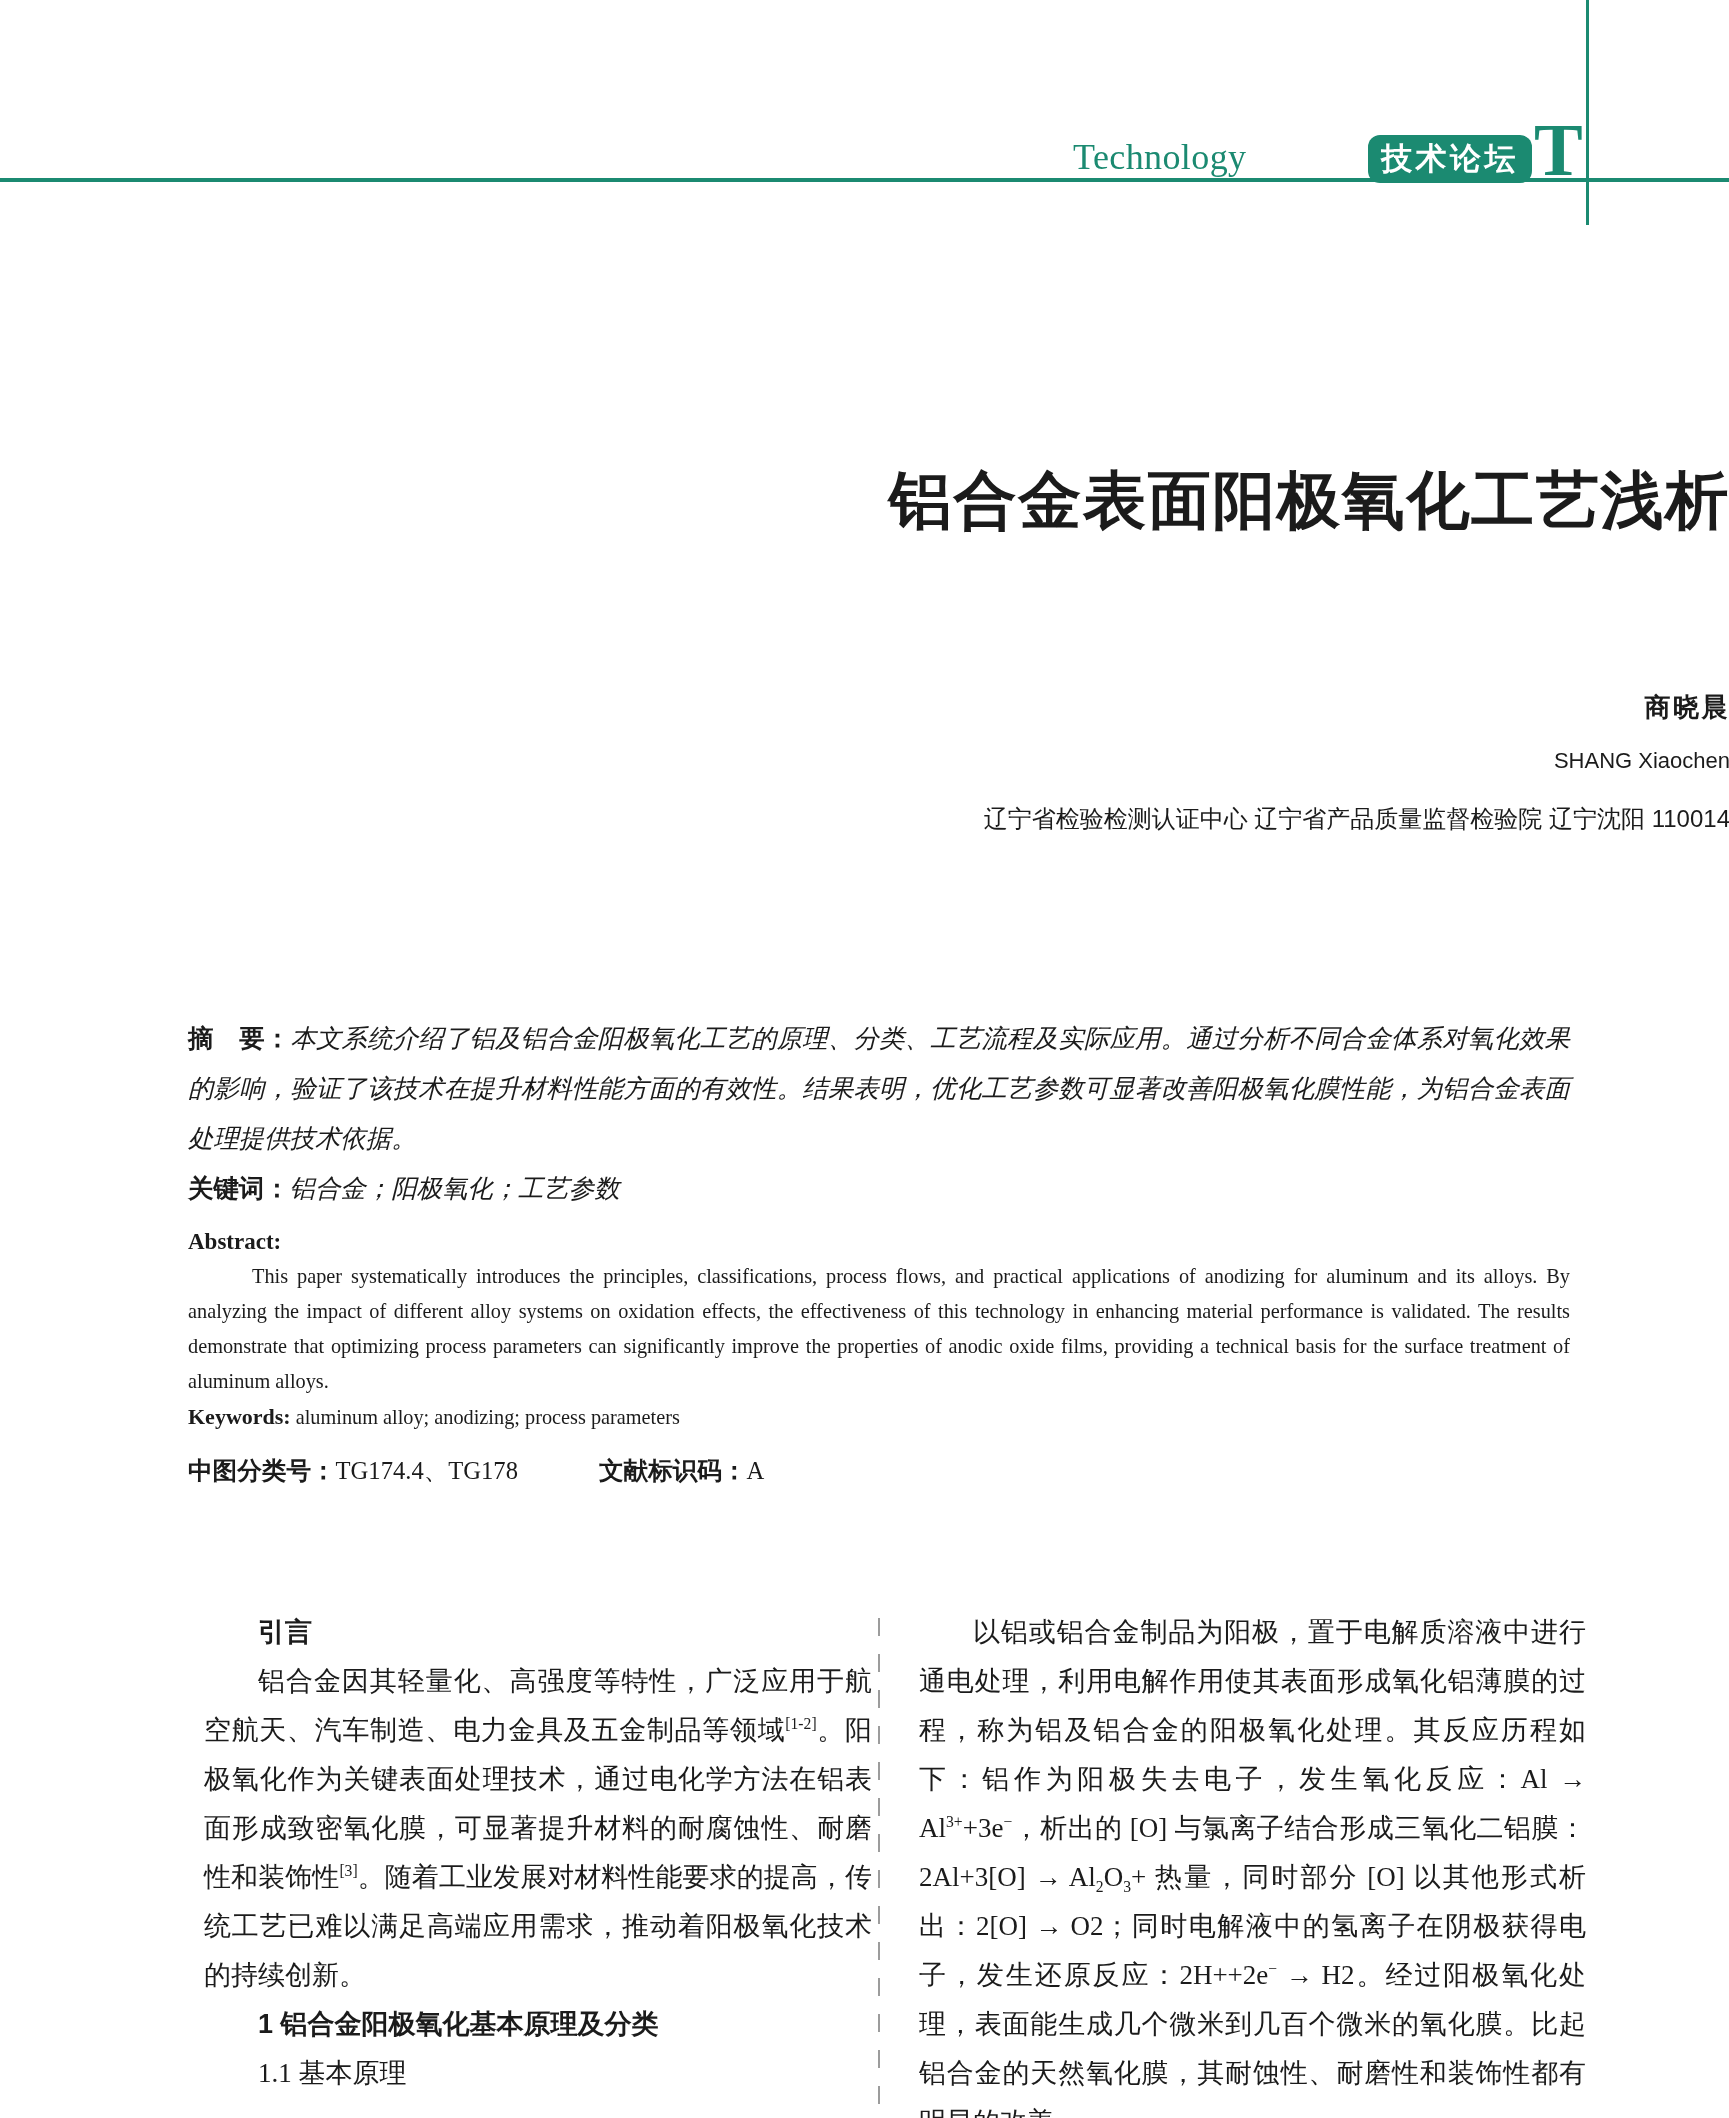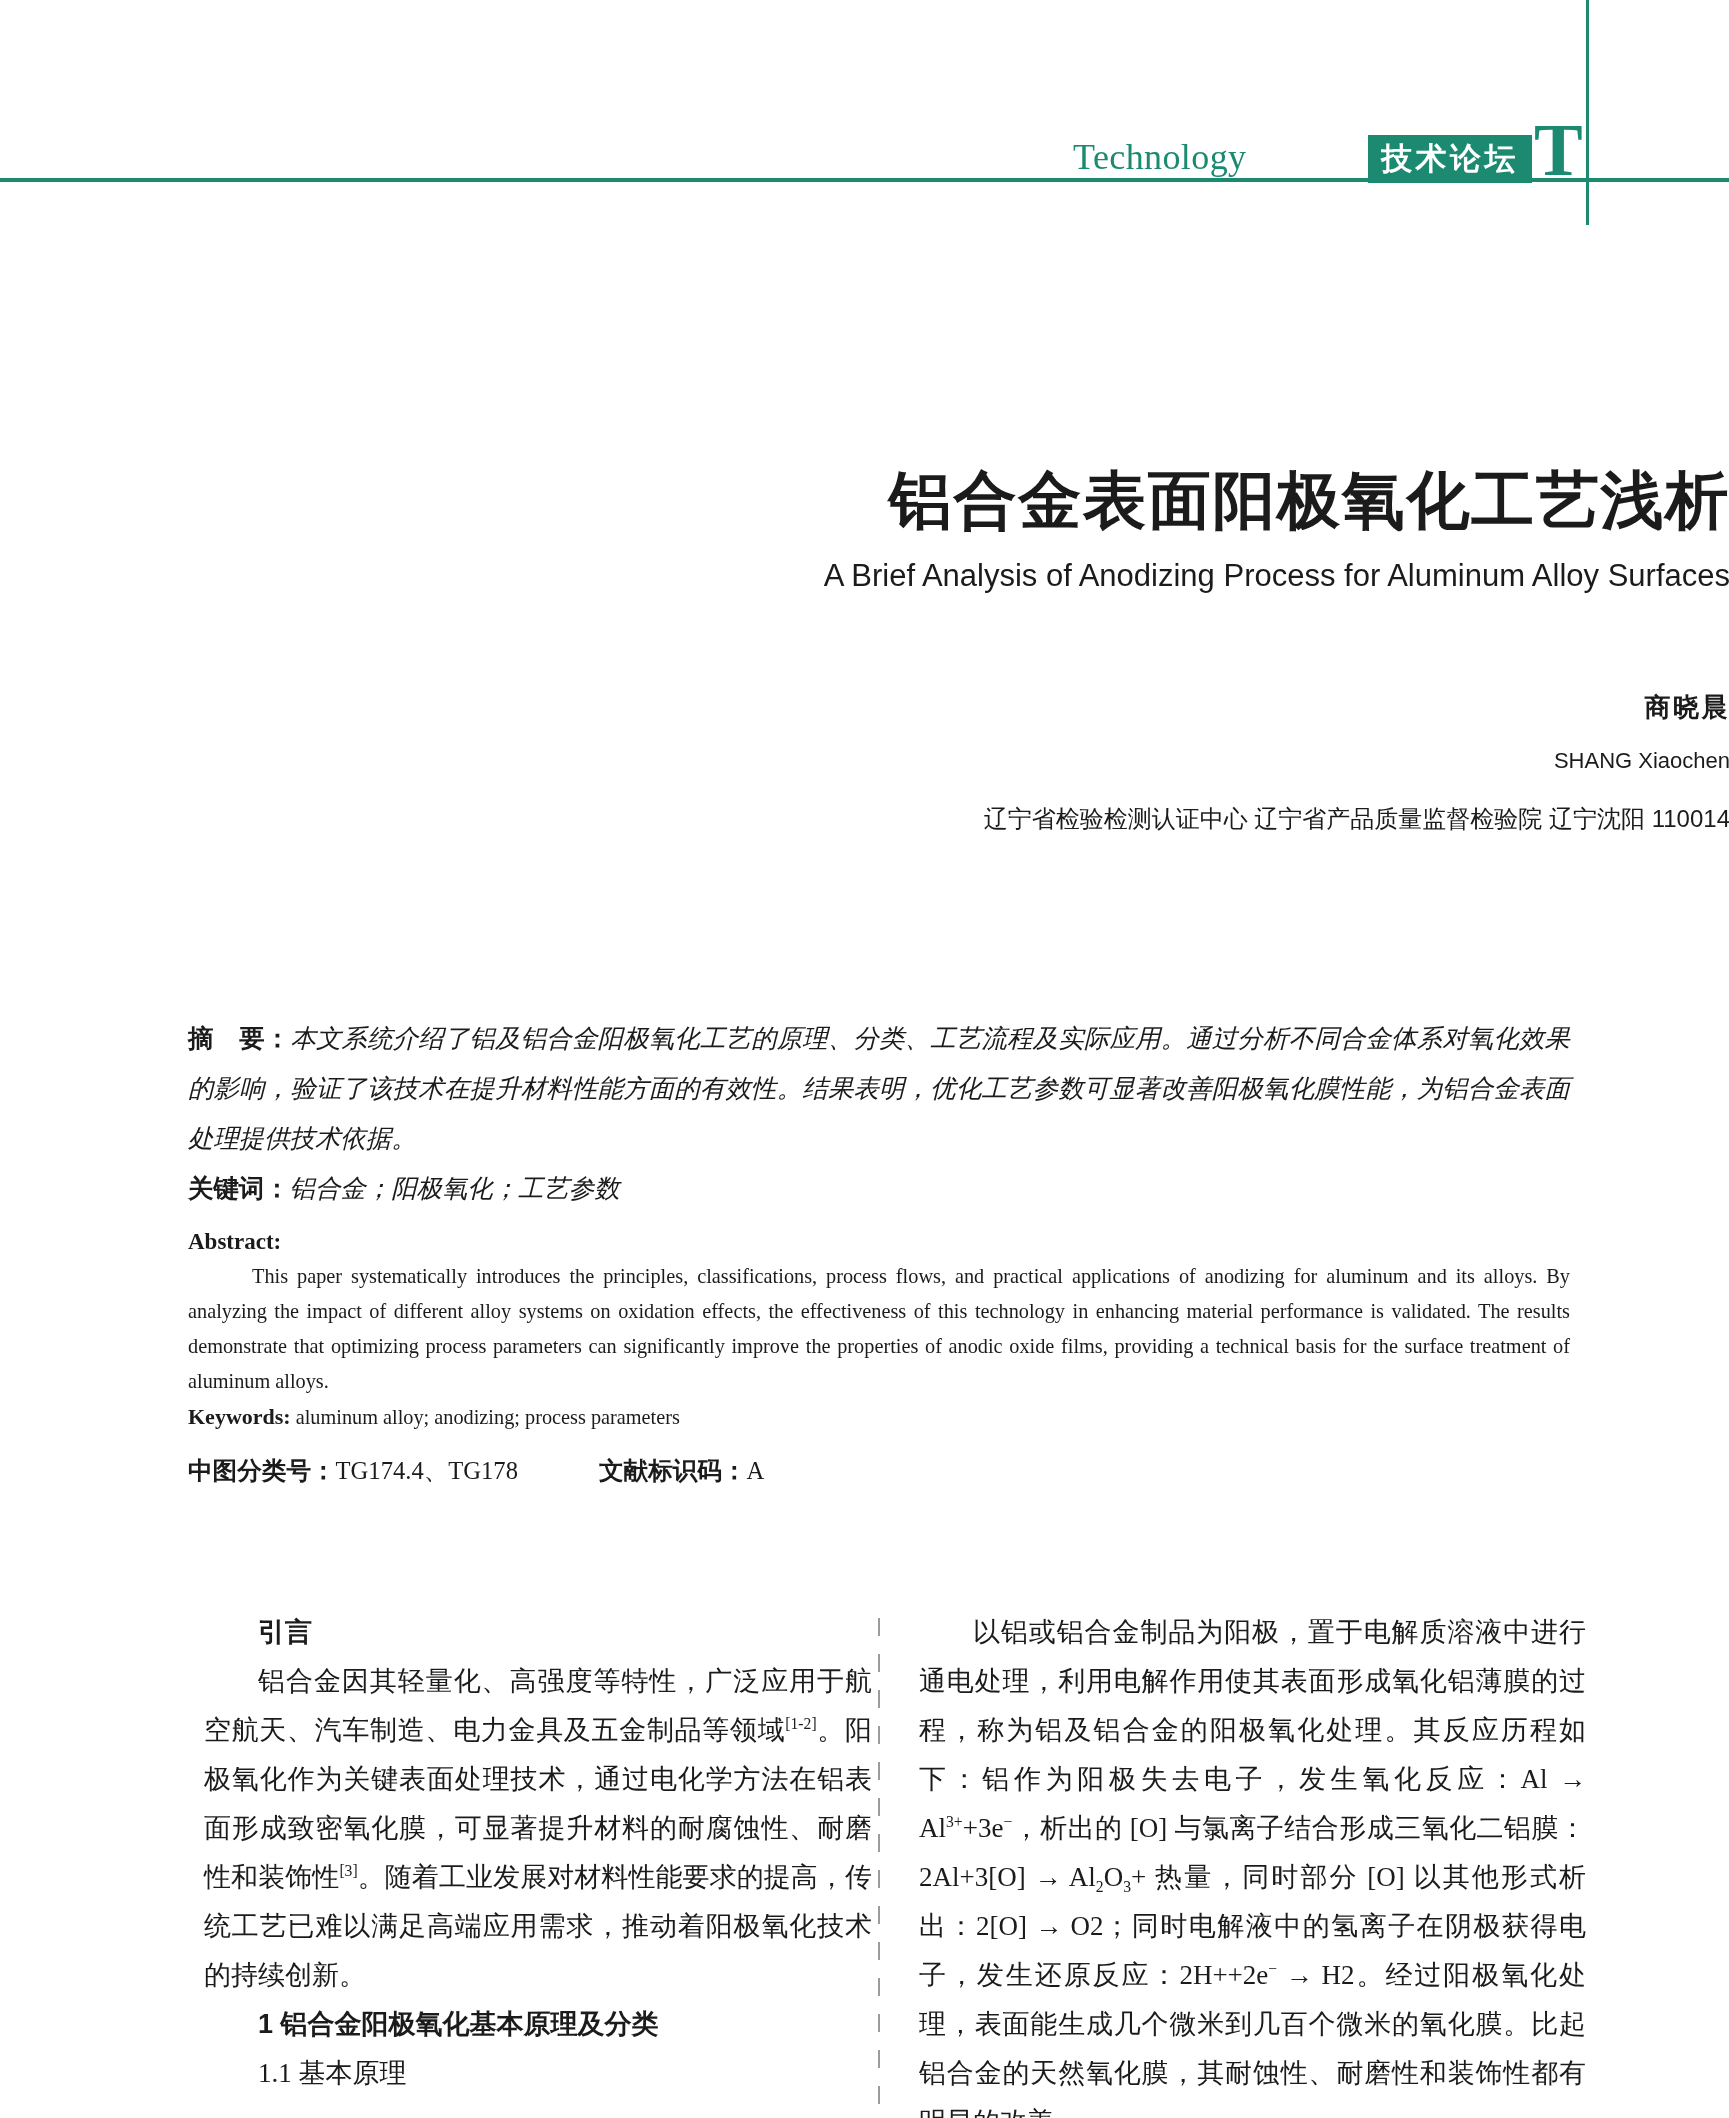--- a/index.html
+++ b/index.html
@@ -11,21 +11,21 @@
   
   .hdr-rule  { position:absolute; left:0; top:178px; width:1730px; height:4.2px; background:var(--teal); }
   .hdr-vrule { position:absolute; left:1586px; top:0; width:3.4px; height:225px; background:var(--teal); }
   .hdr-en {
     position:absolute; left:1073px; top:136px; font-family:"Liberation Serif", serif;
     font-size:36px; color:var(--teal); letter-spacing:0.4px;
   }
   .hdr-box {
     position:absolute; left:1368px; top:135px; width:164px; height:48px; background:var(--teal);
     display:flex; align-items:center; justify-content:center;
-    font-family:"Liberation Sans", sans-serif; font-weight:bold; font-size:31px; color:#ffffff; letter-spacing:3.4px;
+    font-family:"Liberation Sans", sans-serif; font-weight:bold; font-size:31px; color:#ffffff; letter-spacing:3.4px;border-radius:12px;
   }
   .hdr-T {
     position:absolute; left:1534px; top:114px; font-family:"Liberation Serif", serif;
     font-weight:bold; font-size:73px; line-height:73px; color:var(--teal);
   }
   
   .centered { position:absolute; left:0; width:1730px; text-align:right; }
   .title-zh { top:458px; font-family:"Liberation Sans", sans-serif; font-weight:bold; font-size:63px; letter-spacing:1.7px; }
   .title-en { top:558px; font-family:"Liberation Sans", sans-serif; font-size:31px; }
   .author-zh { top:690px; font-family:"Liberation Sans", sans-serif; font-weight:600; font-size:26px; letter-spacing:2.5px; }
@@ -79,21 +79,20 @@
 
   <div class="hdr-rule"></div>
   <div class="hdr-vrule"></div>
   <div class="hdr-en">Technology</div>
   <div class="hdr-box">
     <span>技术论坛</span>
   </div>
   <div class="hdr-T">T</div>
 
   <div class="centered title-zh">铝合金表面阳极氧化工艺浅析</div>
-  <div class="centered title-en">A Brief Analysis of Anodizing Process for Aluminum Alloy Surfaces</div>
   <div class="centered author-zh">商晓晨</div>
   <div class="centered author-en">SHANG Xiaochen</div>
   <div class="centered affil-zh">辽宁省检验检测认证中心  辽宁省产品质量监督检验院 辽宁沈阳 110014</div>
 
   <div class="absz">
     <p><span class="absz-label">摘　要：</span><span class="absz-text">本文系统介绍了铝及铝合金阳极氧化工艺的原理、分类、工艺流程及实际应用。通过分析不同合金体系对氧化效果的影响，验证了该技术在提升材料性能方面的有效性。结果表明，优化工艺参数可显著改善阳极氧化膜性能，为铝合金表面处理提供技术依据。</span></p>
     <p><span class="kw-zh-label">关键词：</span><span class="kw-zh-text">铝合金；阳极氧化；工艺参数</span></p>
   </div>
 
   <div class="absen">

